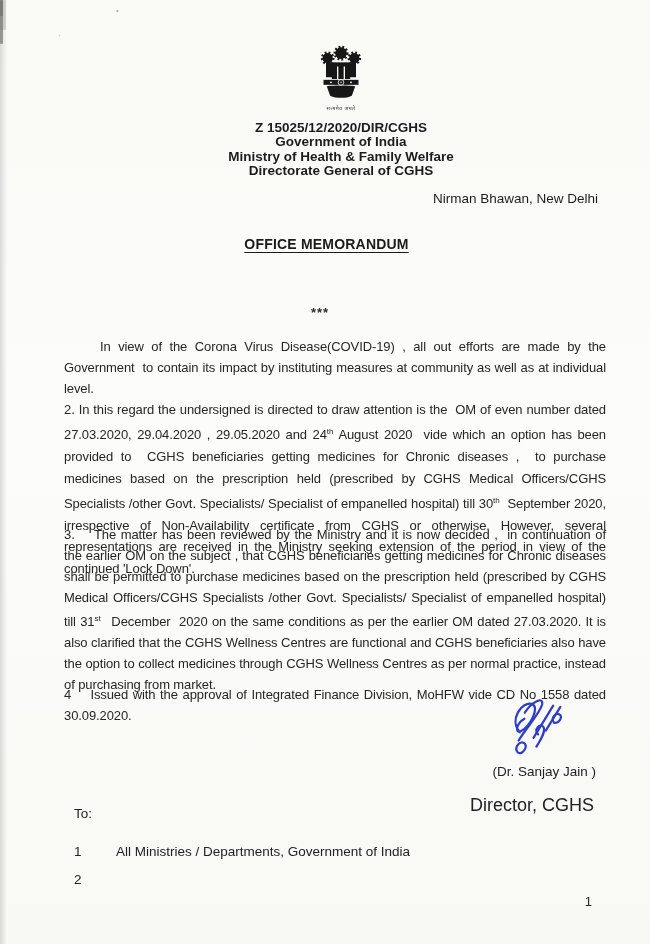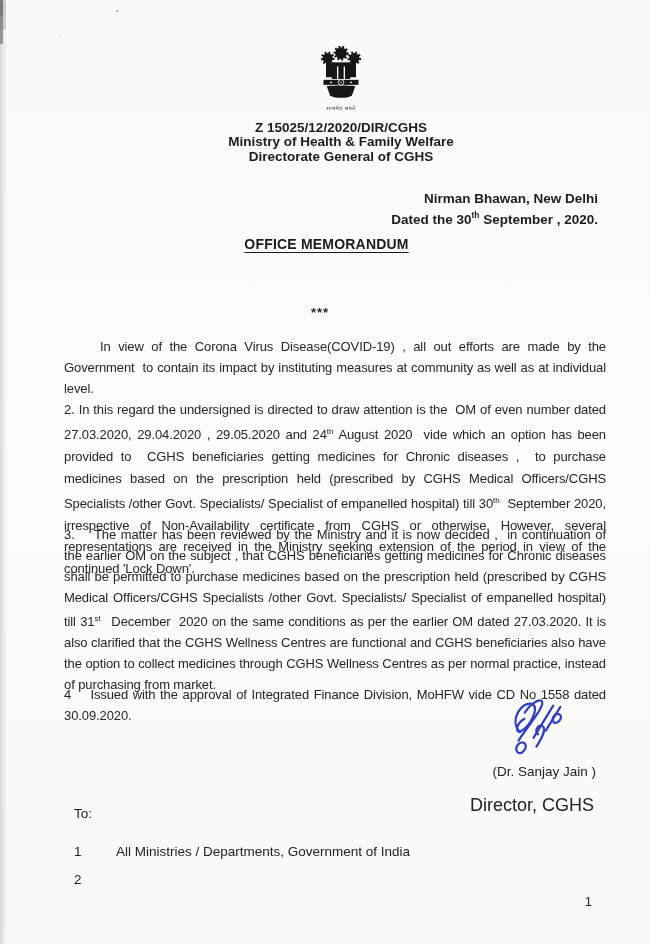--- a/index.html
+++ b/index.html
@@ -24,21 +24,21 @@
   .mark-a{left:116;top:6px;left:116px;}
   .mark-b{left:58px;top:30px;font-size:10px;opacity:.6;}
   
   .letterhead{position:absolute;top:44px;left:0;right:0;text-align:center;padding-left:32px;}
   .emblem{display:inline-block;line-height:0;}
   .motto{font-size:5px;line-height:6px;color:#2a2a2a;letter-spacing:.5px;margin-top:1px;}
   .file-no{font-size:13.5px;font-weight:700;margin-top:6px;line-height:15px;color:#1c1c1c;}
   .org{font-size:13.5px;font-weight:700;line-height:14.5px;color:#1c1c1c;}
   
   .dateline{position:absolute;top:190px;right:52px;text-align:right;
-    font-size:13.5px;font-weight:700;line-height:17px;color:#1d1d1d;}
+    font-size:13.5px;font-weight:400;line-height:17px;color:#1d1d1d;}
   
   .om-title{position:absolute;top:236px;left:0;right:0;margin:0;text-align:center;padding-left:3px;
     font-size:14px;font-weight:700;letter-spacing:.2px;color:#1b1b1b;
     text-decoration:underline;text-underline-offset:3px;}
   
   .subject{position:absolute;top:262px;left:64px;right:44px;
     font-size:13px;font-weight:700;line-height:21px;color:#1d1d1d;white-space:pre-wrap;}
   .subj-l2{padding-left:40px;}
   .stars{position:absolute;top:305px;left:0;right:10px;text-align:center;
     font-size:13px;font-weight:700;letter-spacing:1px;color:#2a2a2a;}
@@ -90,27 +90,27 @@
         <line x1="26" y1="27" x2="26" y2="42" stroke="#f9f9f6" stroke-width="1.6"></line>
         <line x1="34" y1="27" x2="34" y2="42" stroke="#f9f9f6" stroke-width="1.6"></line>
         <circle cx="30" cy="46" r="3.4" fill="none" stroke="#f9f9f6" stroke-width="1"></circle>
         <circle cx="30" cy="46" r="0.9" fill="#f9f9f6"></circle>
         <circle cx="18" cy="46" r="1.1" fill="#f9f9f6"></circle>
         <circle cx="42" cy="46" r="1.1" fill="#f9f9f6"></circle>
       </svg>
       <div class="motto">सत्यमेव जयते</div>
     </div>
     <div class="file-no">Z 15025/12/2020/DIR/CGHS</div>
+    <div class="org">Government of India</div>
     <div class="org">Ministry of Health &amp; Family Welfare</div>
     <div class="org">Directorate General of CGHS</div>
   </header>
 
   <div class="dateline">
     <div>Nirman Bhawan, New Delhi</div>
-    <div><span>Dated the 30</span><span class="sup">th</span><span>  September   , 2020.</span></div>
   </div>
 
   <h1 class="om-title">OFFICE MEMORANDUM</h1>
 
 
   <div class="stars">***</div>
 
   <p class="body p1"><span>In view of the Corona Virus Disease(COVID-19) , all out efforts are made by the Government  to contain its impact by instituting measures at community as well as at individual level.</span></p>
   <p class="body p2"><span>2. In this regard the undersigned is directed to draw attention is the  OM of even number dated 27.03.2020, 29.04.2020 , 29.05.2020 and 24</span><span class="sup">th</span><span> August 2020  vide which an option has been provided to  CGHS beneficiaries getting medicines for Chronic diseases ,  to purchase medicines based on the prescription held (prescribed by CGHS Medical Officers/CGHS Specialists /other Govt. Specialists/ Specialist of empanelled hospital) till 30</span><span class="sup">th</span><span>  September 2020, irrespective of Non-Availability certificate from CGHS or otherwise. However, several representations are received in the Ministry seeking extension of the period in view of the continued 'Lock Down'.</span></p>
   <p class="body p3"><span>3.  The matter has been reviewed by the Ministry and it is now decided ,  in continuation of the earlier OM on the subject , that CGHS beneficiaries getting medicines for Chronic diseases shall be permitted to purchase medicines based on the prescription held (prescribed by CGHS Medical Officers/CGHS Specialists /other Govt. Specialists/ Specialist of empanelled hospital) till 31</span><span class="sup">st</span><span>  December  2020 on the same conditions as per the earlier OM dated 27.03.2020. It is also clarified that the CGHS Wellness Centres are functional and CGHS beneficiaries also have the option to collect medicines through CGHS Wellness Centres as per normal practice, instead of purchasing from market.</span></p>

